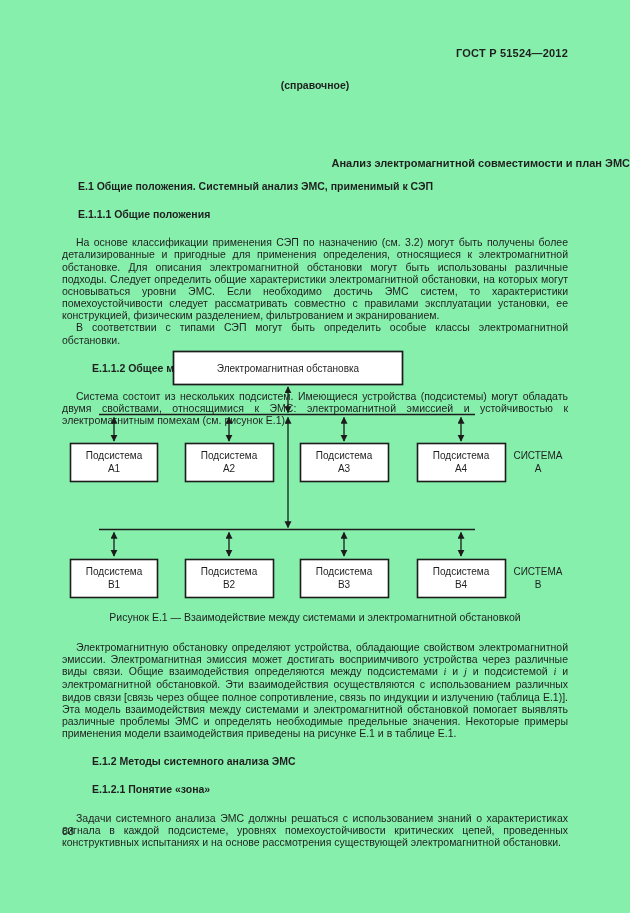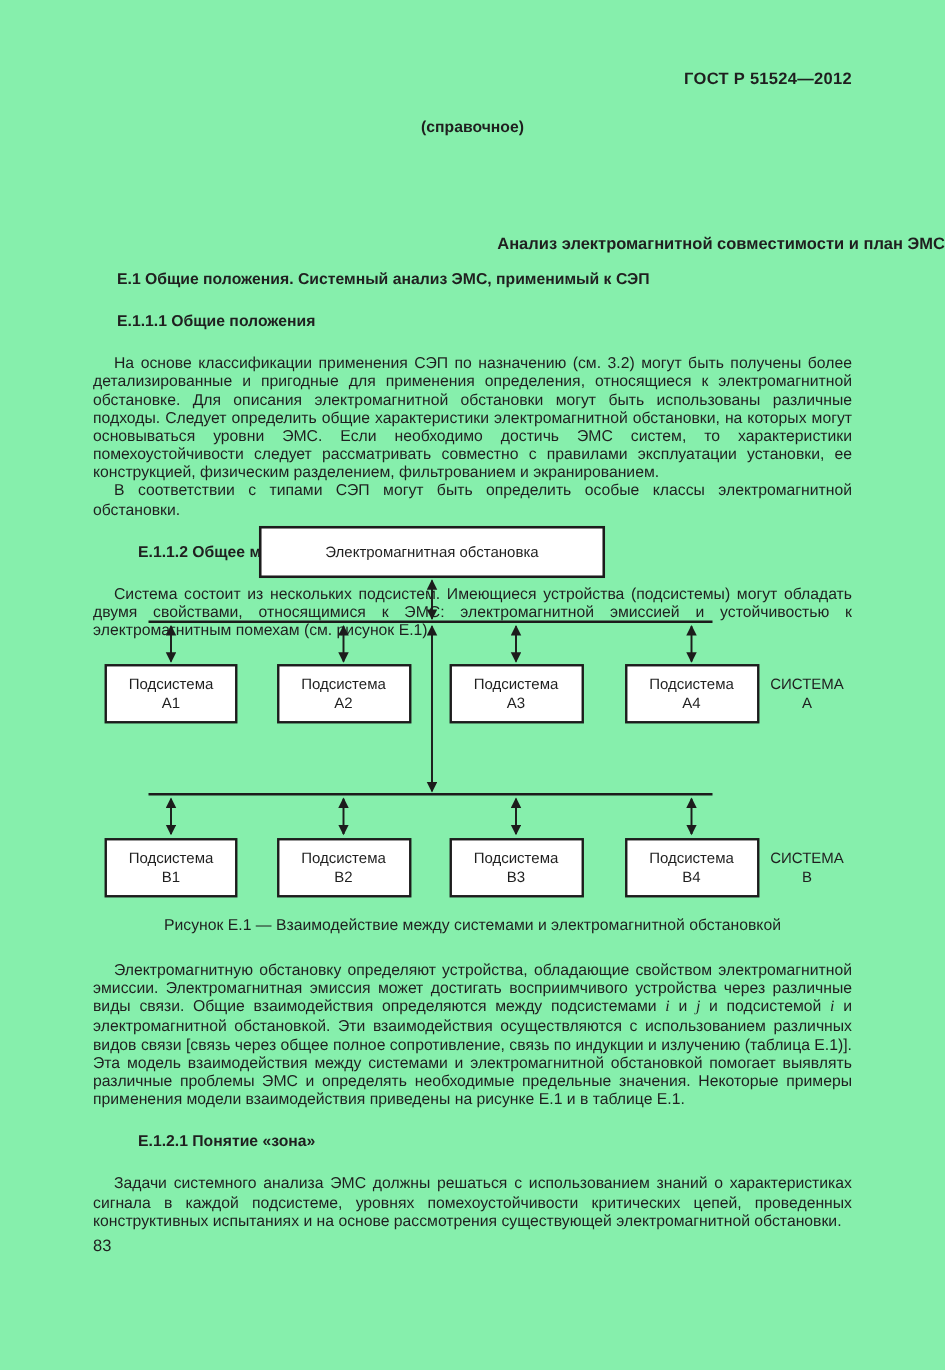--- a/index.html
+++ b/index.html
@@ -150,19 +150,20 @@
         <text x="538" y="575" text-anchor="middle">СИСТЕМА</text>
         <text x="538" y="588" text-anchor="middle">В</text>
       </g>
     </g>
   </svg>
 
   <div class="figure-caption">Рисунок Е.1 — Взаимодействие между системами и электромагнитной обстановкой</div>
 
   <div class="content content-2">
     <p><span>Электромагнитную обстановку определяют устройства, обладающие свойством электромагнитной эмиссии. Электромагнитная эмиссия может достигать восприимчивого устройства через различные виды связи. Общие взаимодействия определяются между подсистемами </span><span class="var">i</span><span> и </span><span class="var">j</span><span> и подсистемой </span><span class="var">i</span><span> и электромагнитной обстановкой. Эти взаимодействия осуществляются с использованием различных видов связи [связь через общее полное сопротивление, связь по индукции и излучению (таблица Е.1)]. Эта модель взаимодействия между системами и электромагнитной обстановкой помогает выявлять различные проблемы ЭМС и определять необходимые предельные значения. Некоторые примеры применения модели взаимодействия приведены на рисунке Е.1 и в таблице Е.1.</span></p>
+    <h4 class="indent">Е.1.2 Методы системного анализа ЭМС</h4>
     <h4 class="indent">Е.1.2.1 Понятие «зона»</h4>
     <p>Задачи системного анализа ЭМС должны решаться с использованием знаний о характеристиках сигнала в каждой подсистеме, уровнях помехоустойчивости критических цепей, проведенных конструктивных испытаниях и на основе рассмотрения существующей электромагнитной обстановки.</p>
   </div>
 
   <div class="page-number">83</div>
 
 </div>
 
 </body></html>

